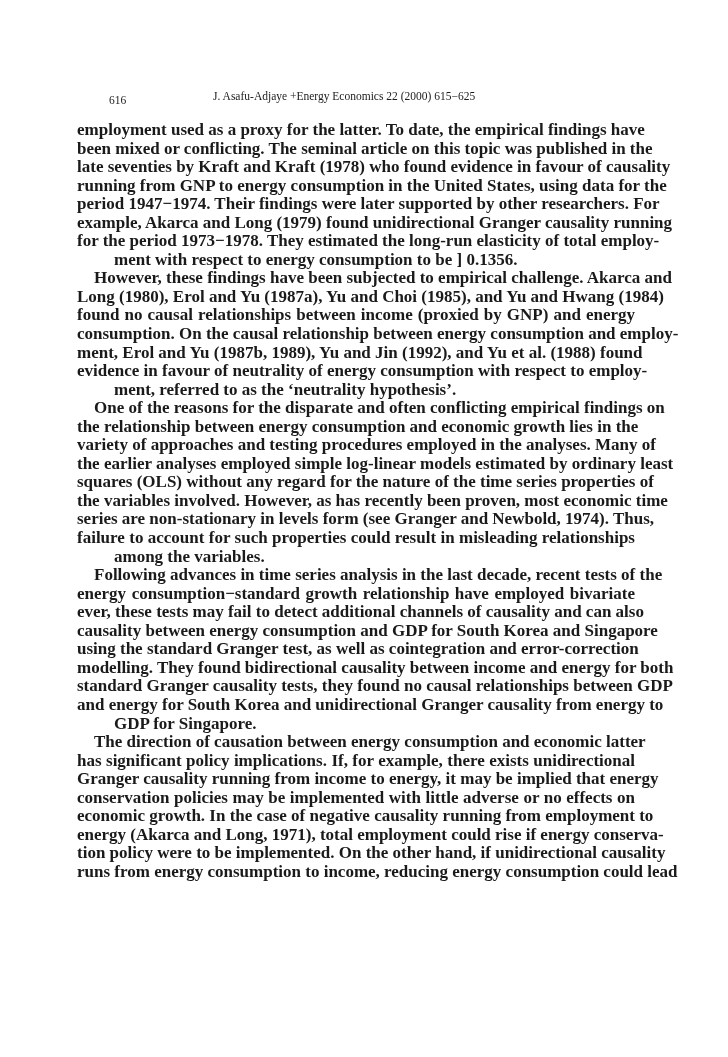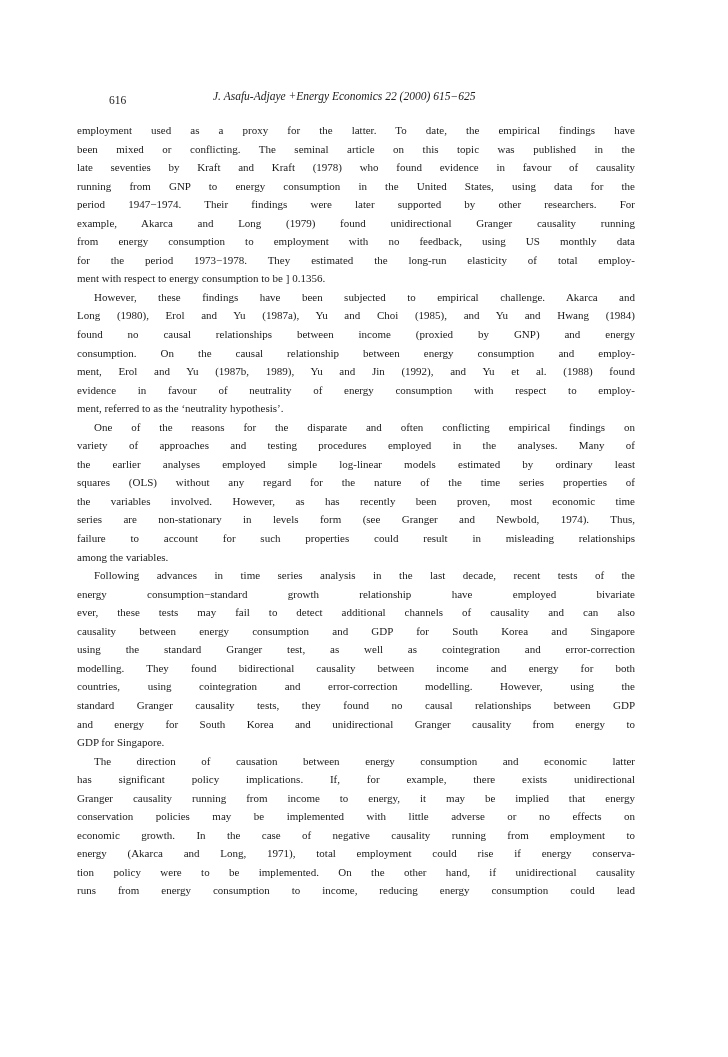--- a/index.html
+++ b/index.html
@@ -27,45 +27,46 @@
   .page-number {
     position: absolute;
     left: 0;
     top: 4px;
     margin-left: 32px;
   }
   .running-head {
     position: absolute;
     left: 136px;
     top: 0;
-    font-style: italic;
     white-space: nowrap;
   }
   .body-text {
     position: absolute;
     top: 121px;
     left: 77px;
     width: 558px;
-    font-size: 11px;
+    font-size: 17px;
     line-height: 18.55px;
+    font-weight: bold;
   }
   .paragraph {
     margin: 0;
   }
   .line {
     display: block;
     height: 18.55px;
     white-space: nowrap;
     text-align: justify;
     text-align-last: justify;
     overflow: visible;
   }
   .line.last {
     text-align: left;
     text-align-last: left;
+    margin-left: 37px;
   }
   .line.indent {
     padding-left: 17px;
   }
 </style>
 </head>
 <body>
 
 <div class="page-header">
   <span class="page-number">616</span>
@@ -73,51 +74,50 @@
 </div>
 
 <div class="body-text" id="body-text">
     <div class="paragraph">
       <span class="line">employment used as a proxy for the latter. To date, the empirical findings have</span>
       <span class="line">been mixed or conflicting. The seminal article on this topic was published in the</span>
       <span class="line">late seventies by Kraft and Kraft (1978) who found evidence in favour of causality</span>
       <span class="line">running from GNP to energy consumption in the United States, using data for the</span>
       <span class="line">period 1947−1974. Their findings were later supported by other researchers. For</span>
       <span class="line">example, Akarca and Long (1979) found unidirectional Granger causality running</span>
-      <span class="line">from energy consumption to employment with no feedback, using US monthly data</span>
       <span class="line">for the period 1973−1978. They estimated the long-run elasticity of total employ-</span>
       <span class="line last">ment with respect to energy consumption to be ]  0.1356.</span>
     </div>
     <div class="paragraph">
       <span class="line indent">However, these findings have been subjected to empirical challenge. Akarca and</span>
       <span class="line">Long (1980), Erol and Yu (1987a), Yu and Choi (1985), and Yu and Hwang (1984)</span>
       <span class="line">found no causal relationships between income (proxied by GNP) and energy</span>
       <span class="line">consumption. On the causal relationship between energy consumption and employ-</span>
       <span class="line">ment, Erol and Yu (1987b, 1989), Yu and Jin (1992), and Yu et al. (1988) found</span>
       <span class="line">evidence in favour of neutrality of energy consumption with respect to employ-</span>
       <span class="line last">ment, referred to as the ‘neutrality hypothesis’.</span>
     </div>
     <div class="paragraph">
       <span class="line indent">One of the reasons for the disparate and often conflicting empirical findings on</span>
+      <span class="line">the relationship between energy consumption and economic growth lies in the</span>
       <span class="line">variety of approaches and testing procedures employed in the analyses. Many of</span>
       <span class="line">the earlier analyses employed simple log-linear models estimated by ordinary least</span>
       <span class="line">squares (OLS) without any regard for the nature of the time series properties of</span>
       <span class="line">the variables involved. However, as has recently been proven, most economic time</span>
       <span class="line">series are non-stationary in levels form (see Granger and Newbold, 1974). Thus,</span>
       <span class="line">failure to account for such properties could result in misleading relationships</span>
       <span class="line last">among the variables.</span>
     </div>
     <div class="paragraph">
       <span class="line indent">Following advances in time series analysis in the last decade, recent tests of the</span>
       <span class="line">energy consumption−standard growth relationship have employed bivariate</span>
       <span class="line">ever, these tests may fail to detect additional channels of causality and can also</span>
       <span class="line">causality between energy consumption and GDP for South Korea and Singapore</span>
       <span class="line">using the standard Granger test, as well as cointegration and error-correction</span>
       <span class="line">modelling. They found bidirectional causality between income and energy for both</span>
-      <span class="line">countries, using cointegration and error-correction modelling. However, using the</span>
       <span class="line">standard Granger causality tests, they found no causal relationships between GDP</span>
       <span class="line">and energy for South Korea and unidirectional Granger causality from energy to</span>
       <span class="line last">GDP for Singapore.</span>
     </div>
     <div class="paragraph">
       <span class="line indent">The direction of causation between energy consumption and economic latter</span>
       <span class="line">has significant policy implications. If, for example, there exists unidirectional</span>
       <span class="line">Granger causality running from income to energy, it may be implied that energy</span>
       <span class="line">conservation policies may be implemented with little adverse or no effects on</span>
       <span class="line">economic growth. In the case of negative causality running from employment to</span>

